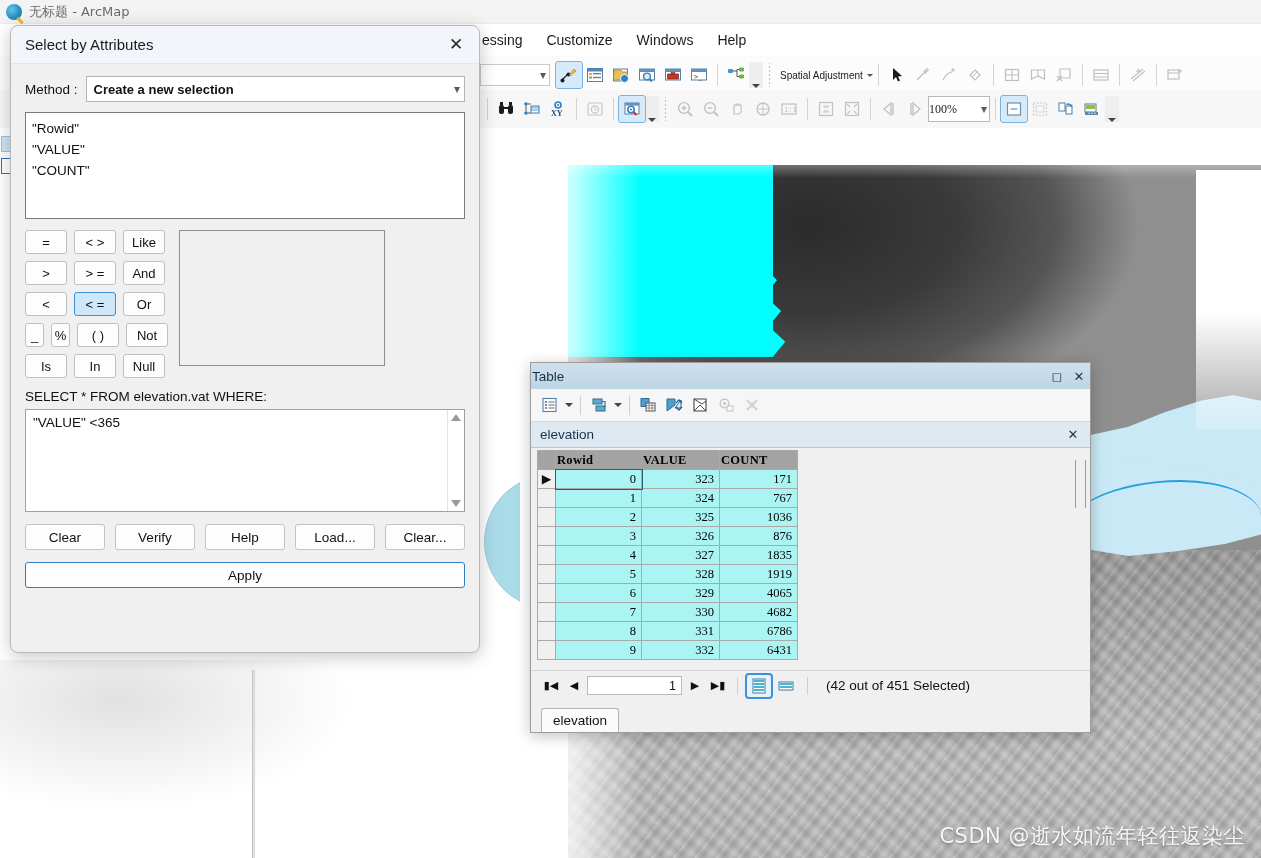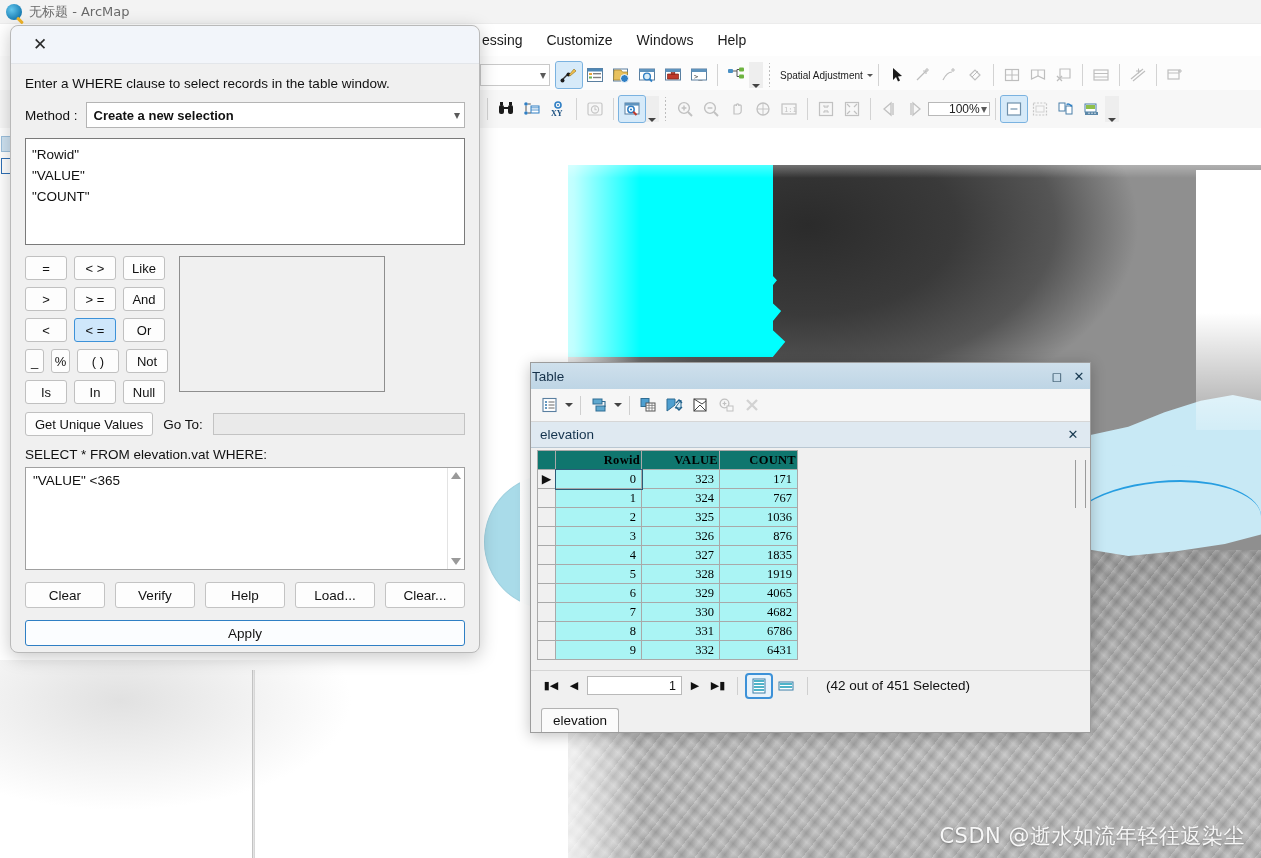--- a/index.html
+++ b/index.html
@@ -139,23 +139,23 @@
     background-image: radial-gradient(#bdbdbd 40%, transparent 41%);
     background-size: 3px 4px; background-repeat: repeat-y; background-position: center;
   }
   .tb-btn {
     width:26px; height:26px; flex:none; border-radius:2px;
     display:flex; align-items:center; justify-content:center; position:relative;
   }
   .tb-btn.sel { background:#d6eaf9; outline:1px solid #7ab2e0; }
   .tb-label { font-size:10px; color:#1b1b1b; padding:0 4px; white-space:nowrap; }
   .tb-combo {
-    width:62px; height:14px; border:1px solid #b8b8b8; background:#fff; flex:none;
-    display:flex; align-items:center; justify-content:space-between; padding:0 2px 0 20px;
-    font-size:12px; color:#222; font-family:Liberation Sans, sans-serif;
+    width:62px; height:26px; border:1px solid #b8b8b8; background:#fff; flex:none;
+    display:flex; align-items:center; justify-content:space-between; padding:0 2px 0 0;
+    font-size:12px; color:#222; font-family:Liberation Serif, serif;
   }
   .tb-combo-wide {
     width:70px; height:22px; border:1px solid #c9c9c9; background:#fff; flex:none;
     display:flex; align-items:center; justify-content:flex-end; padding-right:3px;
   }
   .tb-overflow { width:14px; height:26px; flex:none; display:flex;align-items:flex-end;justify-content:center;
     background:#eeeeee; }
   .caret-sm { width:0;height:0;border-left:4px solid transparent;border-right:4px solid transparent;border-top:4px solid #444; }
   .caret-tiny { width:0;height:0;border-left:3px solid transparent;border-right:3px solid transparent;border-top:3px solid #555; }
 
@@ -269,21 +269,21 @@
   }
   .tbl-tabstrip-name { flex:1; font-size:13.5px; color:#14334d; }
 
   .grid-area { position:absolute; left:0; top:87px; right:0; bottom:62px; background:#f0f0f0; overflow:hidden; }
   .grid-inner { position:absolute; left:6px; top:0; width:545px; }
   table.grid { border-collapse:collapse; font-family:"Liberation Serif", serif; }
   table.grid th, table.grid td {
     border:1px solid #a9a9a9; height:19px; font-size:12.5px;
   }
   table.grid th {
-    background:#0f766e; color:#000; font-weight:bold; text-align:right;
+    background:#a3a3a3; color:#000; font-weight:bold; text-align:left;
     font-family:"Liberation Serif", serif; letter-spacing:.3px;
   }
   th.c-sel { width:18px; }
   th.c-rowid { width:86px; }
   th.c-value { width:78px; }
   th.c-count { width:78px; }
   td.c-sel { background:#f0f0f0; text-align:center; font-size:9px; color:#111; }
   td.c-data { background:#aaf4f4; text-align:right; padding-right:5px; color:#000; }
   tr.cur td.c-data.first { outline:1px solid #2c5c78; }
   .grid-thumb { position:absolute; right:4px; top:10px; width:11px; height:48px;
@@ -631,24 +631,24 @@
           <path d="M5 13.2 h2 M8 13.2 h2 M11 13.2 h2" stroke="#fff" stroke-width=".7"></path>
         </svg>
     </div>
     <div class="tb-overflow">
         <div class="caret-sm"></div>
       </div>
   </div>
 
   <div class="dlg">
     <div class="dlg-title">
+      <div class="dlg-title-text">Select by Attributes</div>
       <div class="dlg-close">✕</div>
     </div>
     <div class="dlg-body">
-      <div class="dlg-desc">Enter a WHERE clause to select records in the table window.</div>
 
       <div class="row">
         <div class="lbl">Method :</div>
         <div class="combo">
           <span class="combo-val">Create a new selection</span>
           <span class="chev">▾</span>
         </div>
       </div>
 
       <div class="fieldlist">
@@ -682,25 +682,20 @@
           </div>
           <div class="oprow">
             <div class="opbtn">Is</div>
             <div class="opbtn">In</div>
             <div class="opbtn">Null</div>
           </div>
         </div>
         <div class="valuelist"></div>
       </div>
 
-      <div class="uniqrow">
-        <div class="btn-unique">Get Unique Values</div>
-        <div class="goto-lbl">Go To:</div>
-        <div class="goto-input"></div>
-      </div>
 
       <div class="sqllabel">SELECT * FROM elevation.vat WHERE:</div>
       <div class="sqlbox">
         <div class="sqltext">"VALUE" &lt;365</div>
         <div class="sqlscroll">
           <div class="tri-up"></div>
           <div class="tri-dn"></div>
         </div>
       </div>
 

